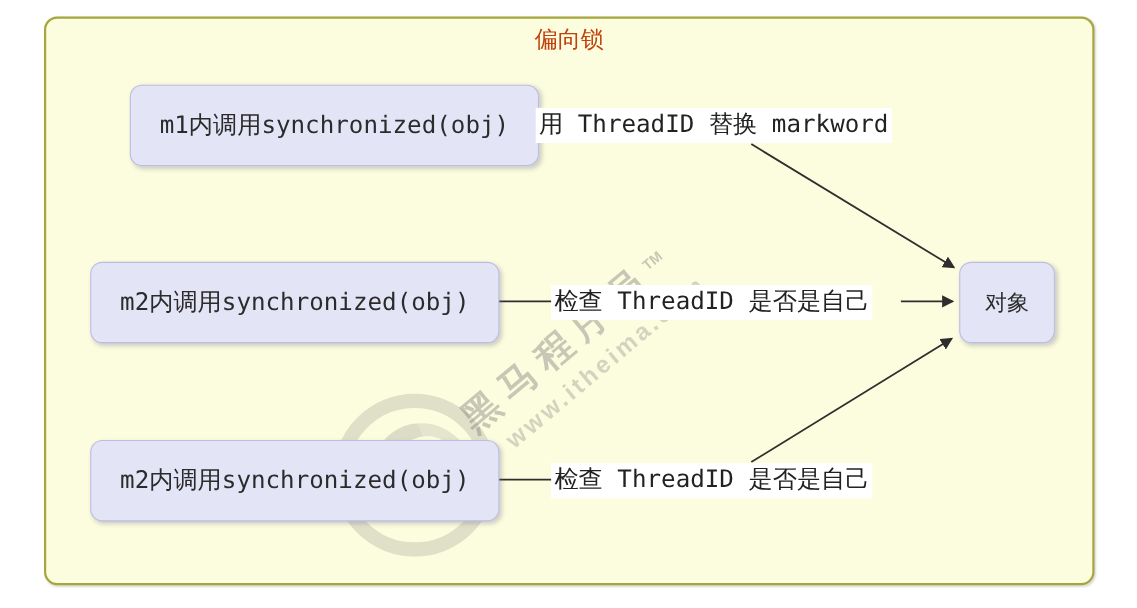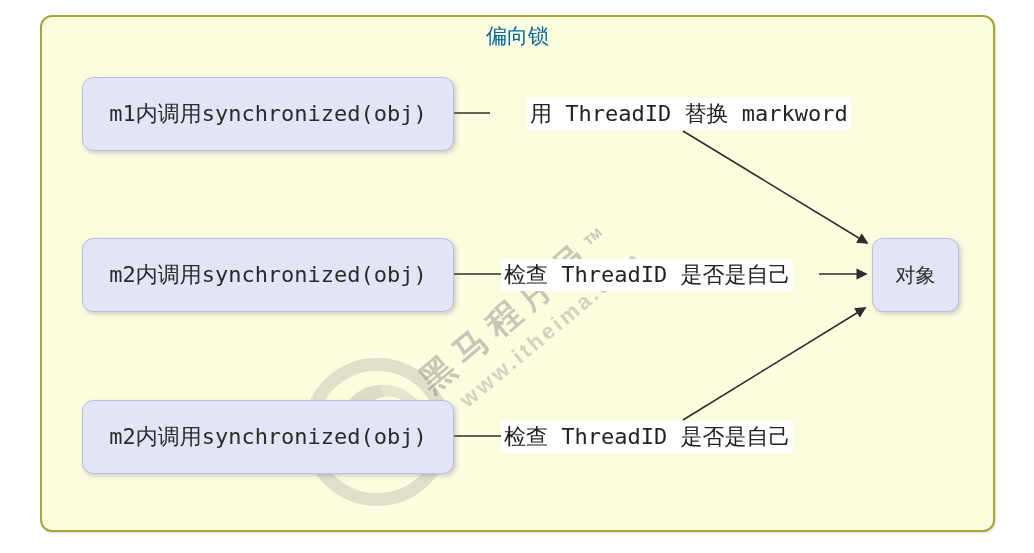--- a/index.html
+++ b/index.html
@@ -20,58 +20,58 @@
     border-radius: 12px;
     box-shadow: 1px 1px 2px rgba(0,0,0,0.15);
   }
   .title {
     position: absolute;
     left: 40px; top: 22px;
     width: 955px;
     text-align: center;
     font-family: "Liberation Sans", sans-serif;
     font-size: 21px;
-    color: #0369a1;
+    color: #c2410c;
     z-index: 3;
   }
   .node {
     position: absolute;
     left: 82px;
     width: 370px; height: 72px;
     background: #E4E4F7;
     border: 1.5px solid #BDBDE4;
     border-radius: 11px;
     box-shadow: 2px 2px 4px rgba(100,100,140,0.30);
     display: flex;
     align-items: center;
     justify-content: center;
     font-size: 22px;
     color: #2b2b2b;
     z-index: 3;
     white-space: nowrap;
   }
-  .node-m1 { top: 77px; }
+  .node-m1 { top: 77px; margin-left: 36px; }
   .node-m2-first { top: 238px; }
   .node-m2-second { top: 400px; }
   .node-object {
     left: 872px; top: 238px;
     width: 85px; height: 72px;
     font-size: 20px;
   }
   .edge-label {
     position: absolute;
     background: #FFFFFF;
     color: #222222;
     font-size: 22px;
     line-height: 1;
     padding: 5px 3px;
     white-space: nowrap;
     z-index: 3;
   }
-  .edge-label-1 { left: 487px; top: 98px; margin-left: 40px; }
+  .edge-label-1 { left: 487px; top: 98px; }
   .edge-label-2 { left: 501px; top: 259px; }
   .edge-label-3 { left: 501px; top: 421px; }
   .edges-svg {
     position: absolute;
     left: 0; top: 0;
     width: 1034px; height: 553px;
     z-index: 2;
     pointer-events: none;
   }
   

